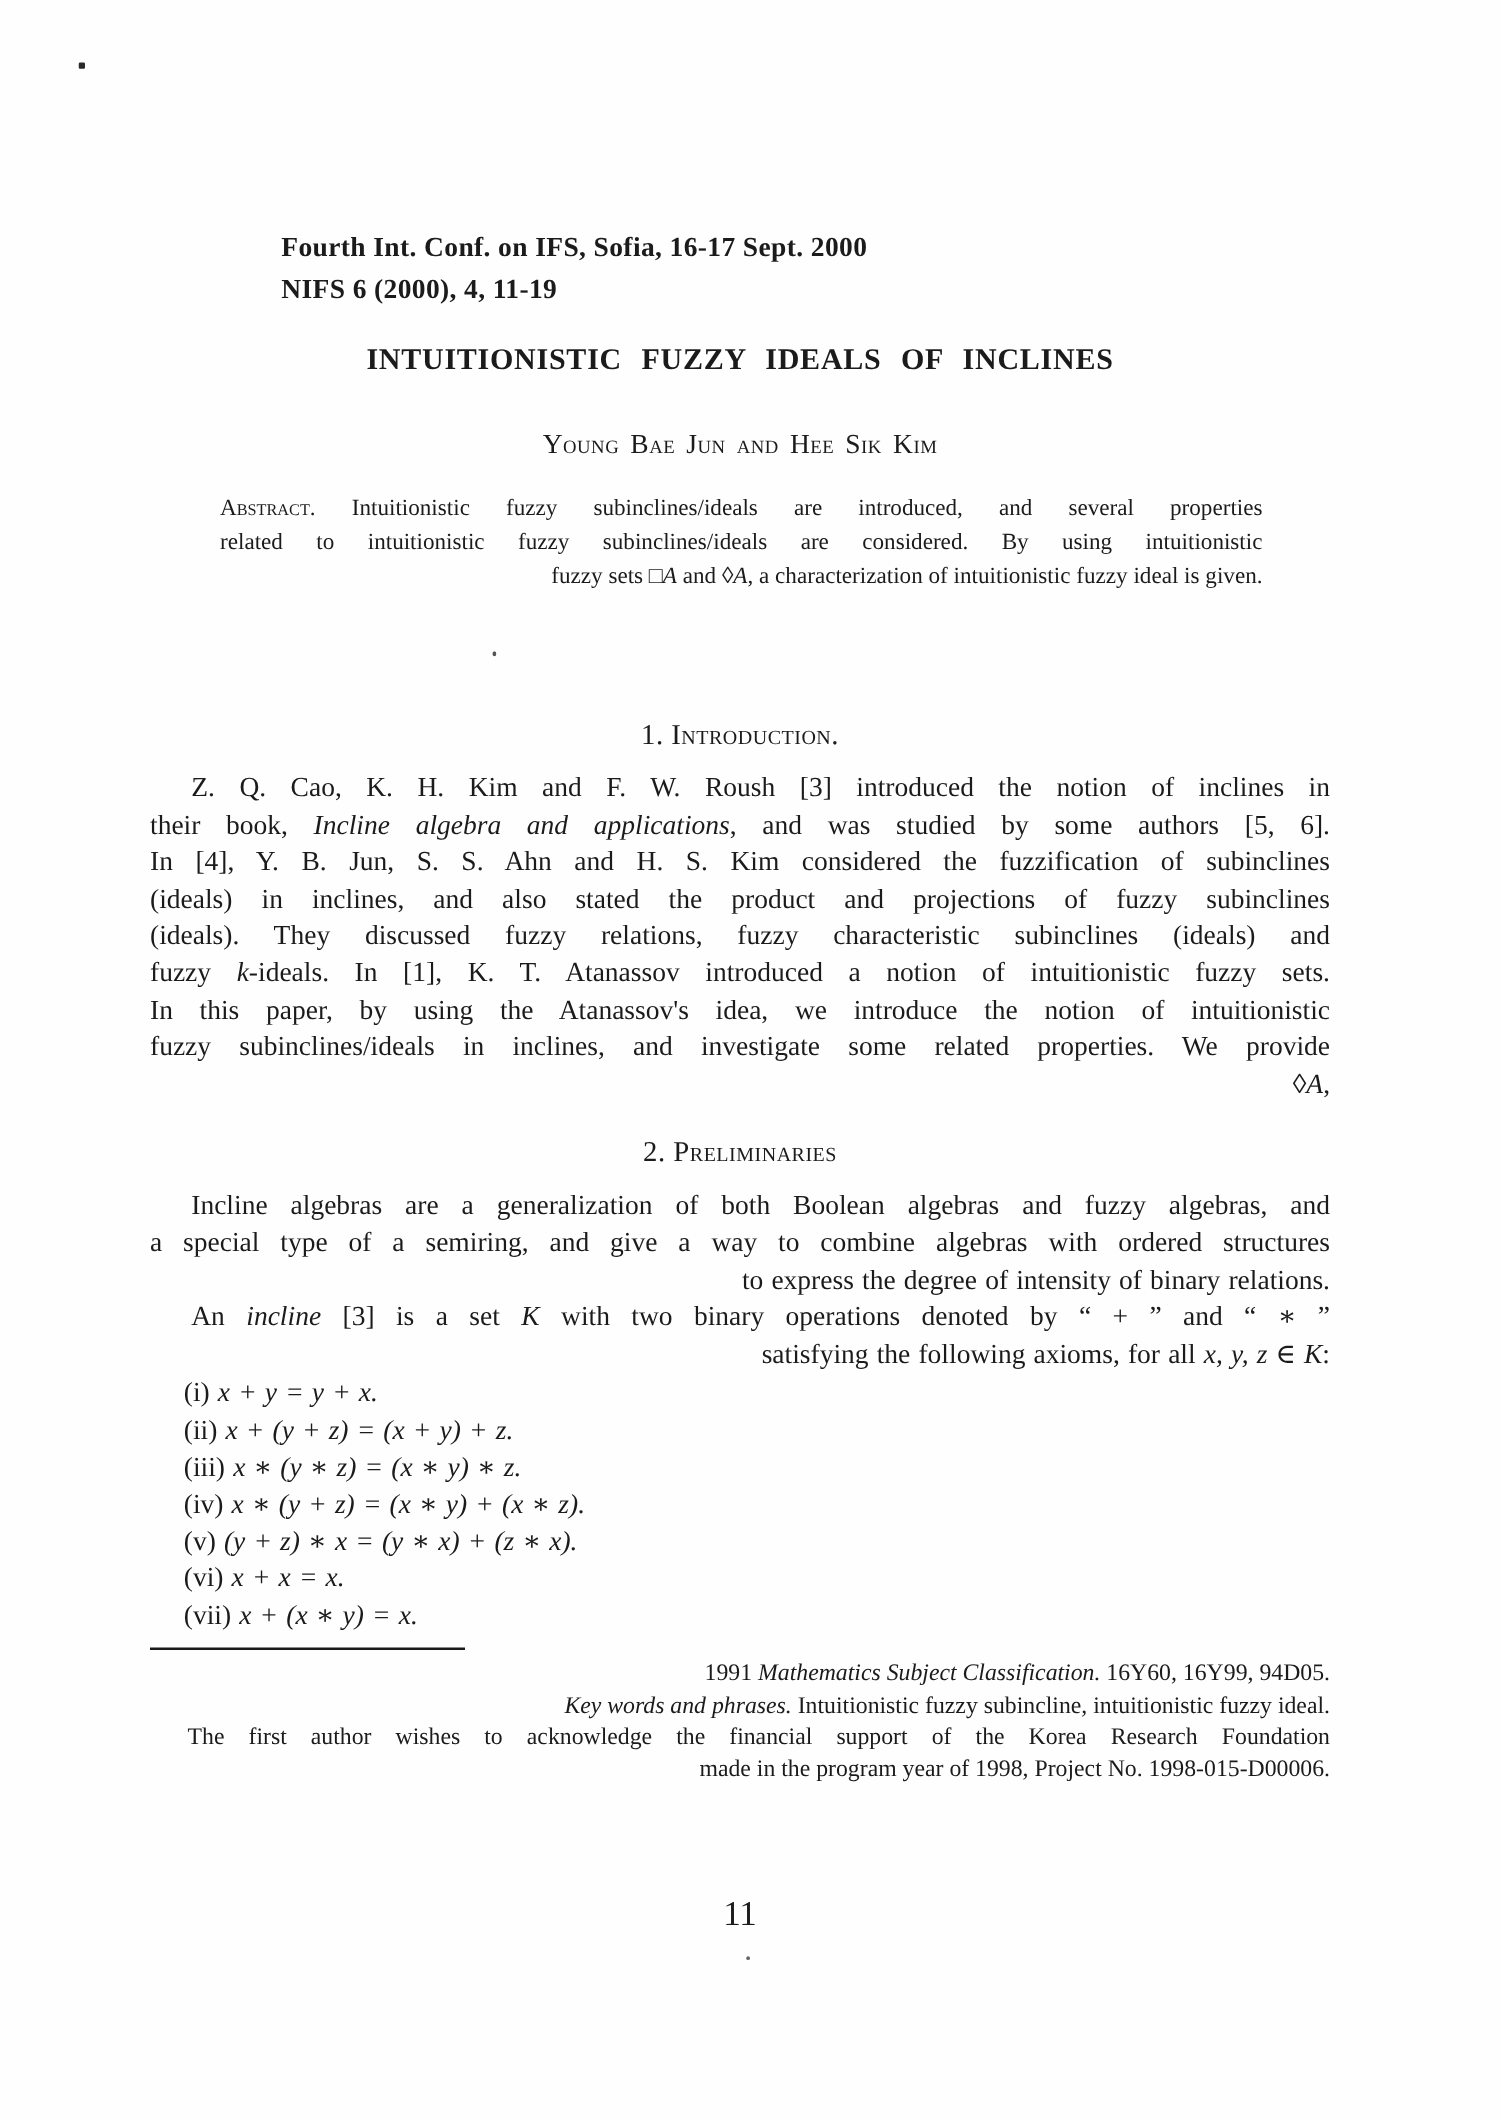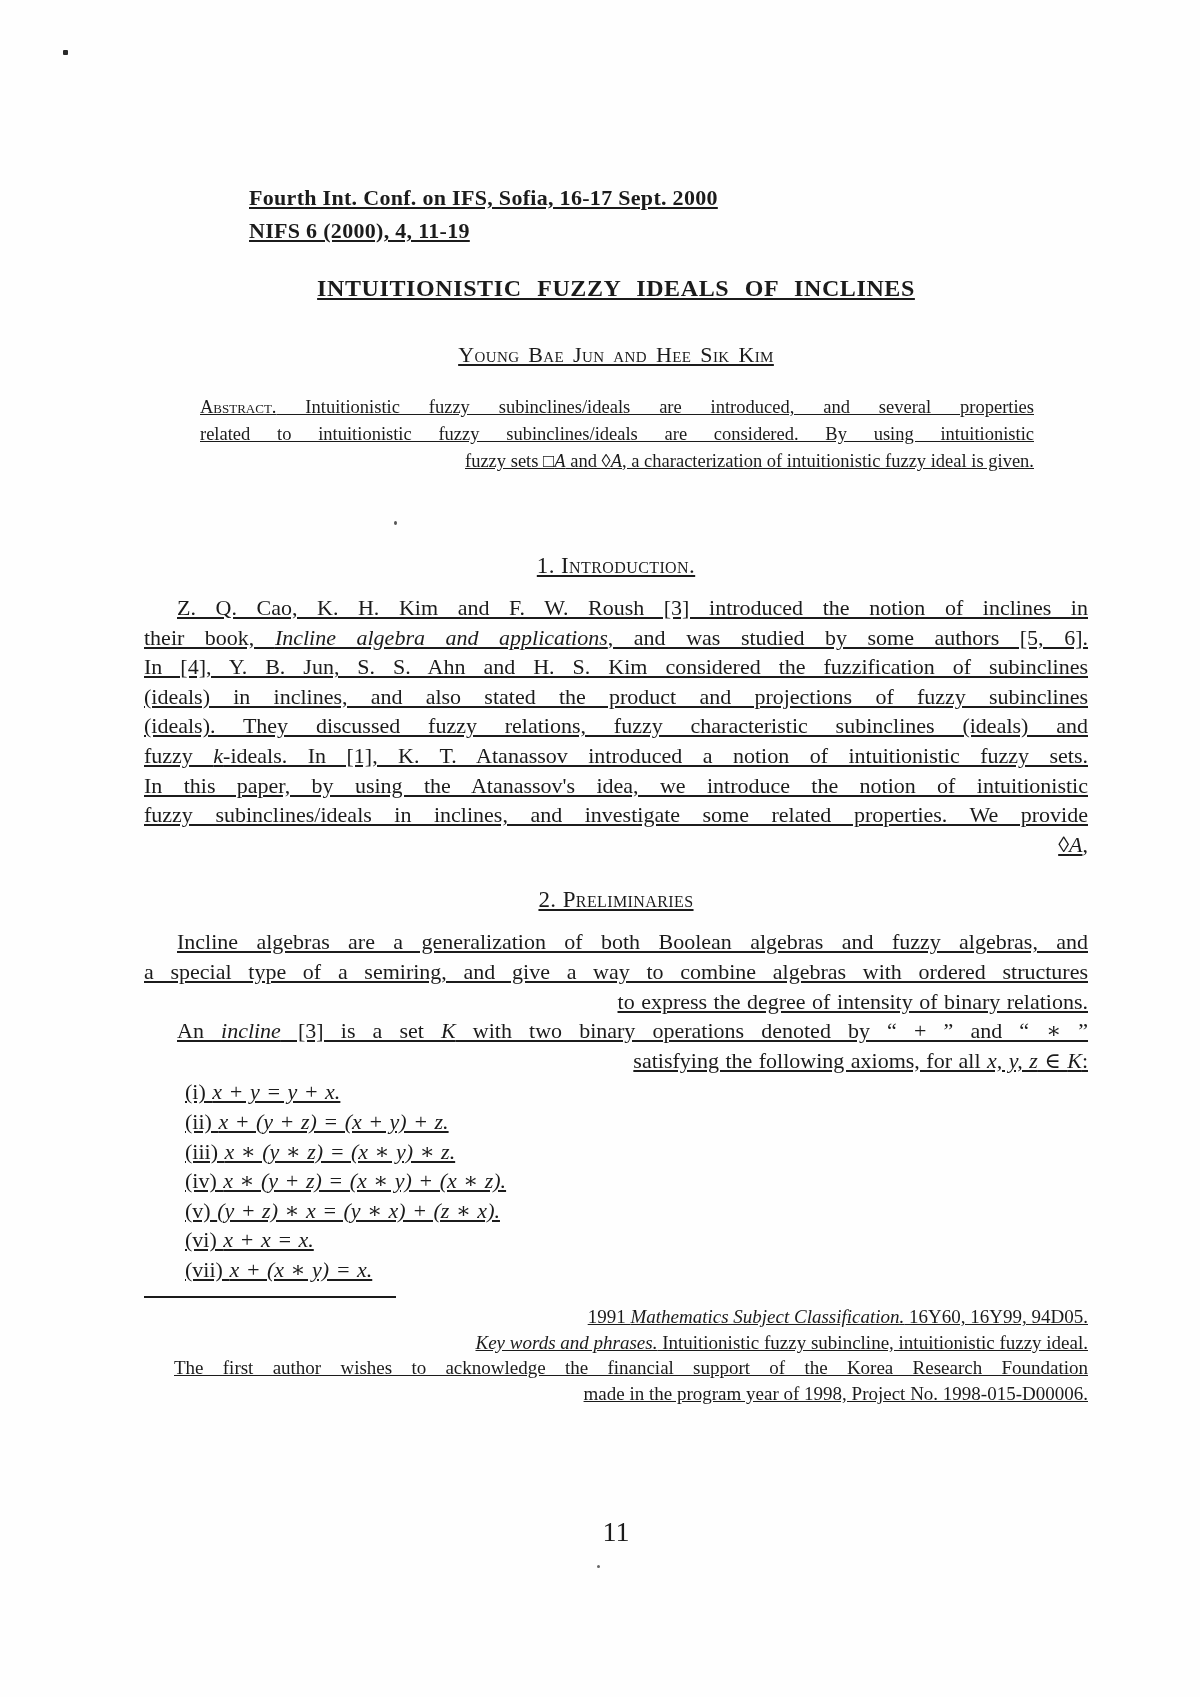--- a/index.html
+++ b/index.html
@@ -11,25 +11,24 @@
     position: relative;
     width: 1200px;
     height: 1697px;
     background: #fefefe;
     color: #1b1b1b;
     font-family: "Liberation Serif", "DejaVu Serif", serif;
     overflow: hidden;
   }
   .content {
     position: absolute;
-    left: 144px;
+    left: 120px;
     top: 0;
     width: 944px;
     height: 1359px;
-    text-decoration: underline;
   }
   .conf-header {
     margin: 181px 0 0 105px;
     font-weight: bold;
     font-size: 22px;
     line-height: 33px;
     letter-spacing: 0.3px;
   }
   .paper-title {
     margin-top: 28px;
@@ -51,21 +50,21 @@
     margin: 26px 54px 0 56px;
     font-size: 18.5px;
     line-height: 27px;
   }
   .sec-heading {
     text-align: center;
     font-variant: small-caps;
     font-size: 23px;
     letter-spacing: 0.4px;
   }
-  #sec1 { margin-top: 78px; }
+  #sec1 { margin-top: 100px; }
   #sec2 { margin-top: 28px; }
   .body-text {
     font-size: 22px;
     line-height: 29.6px;
     word-spacing: 1px;
   }
   #intro-para { margin-top: 14px; }
   #prelim-p1 { margin-top: 14px; }
   #prelim-p2 { margin-top: 0; }
   #axioms {
@@ -76,21 +75,20 @@
     text-align: justify;
     text-align-last: justify;
   }
   .lines .line:last-child {
     text-align: right;
     text-align-last: auto;
   }
   .nojust .line {
     text-align: left !important;
     text-align-last: auto !important;
-    margin-left: 14px;
   }
   .ind .line:first-child { text-indent: 33px; }
   .it { font-style: italic; }
   .sc { font-variant: small-caps; }
   .footrule {
     margin-top: 12px;
     width: 252px;
     height: 0;
     border-top: 2.5px solid #1a1a1a;
   }

